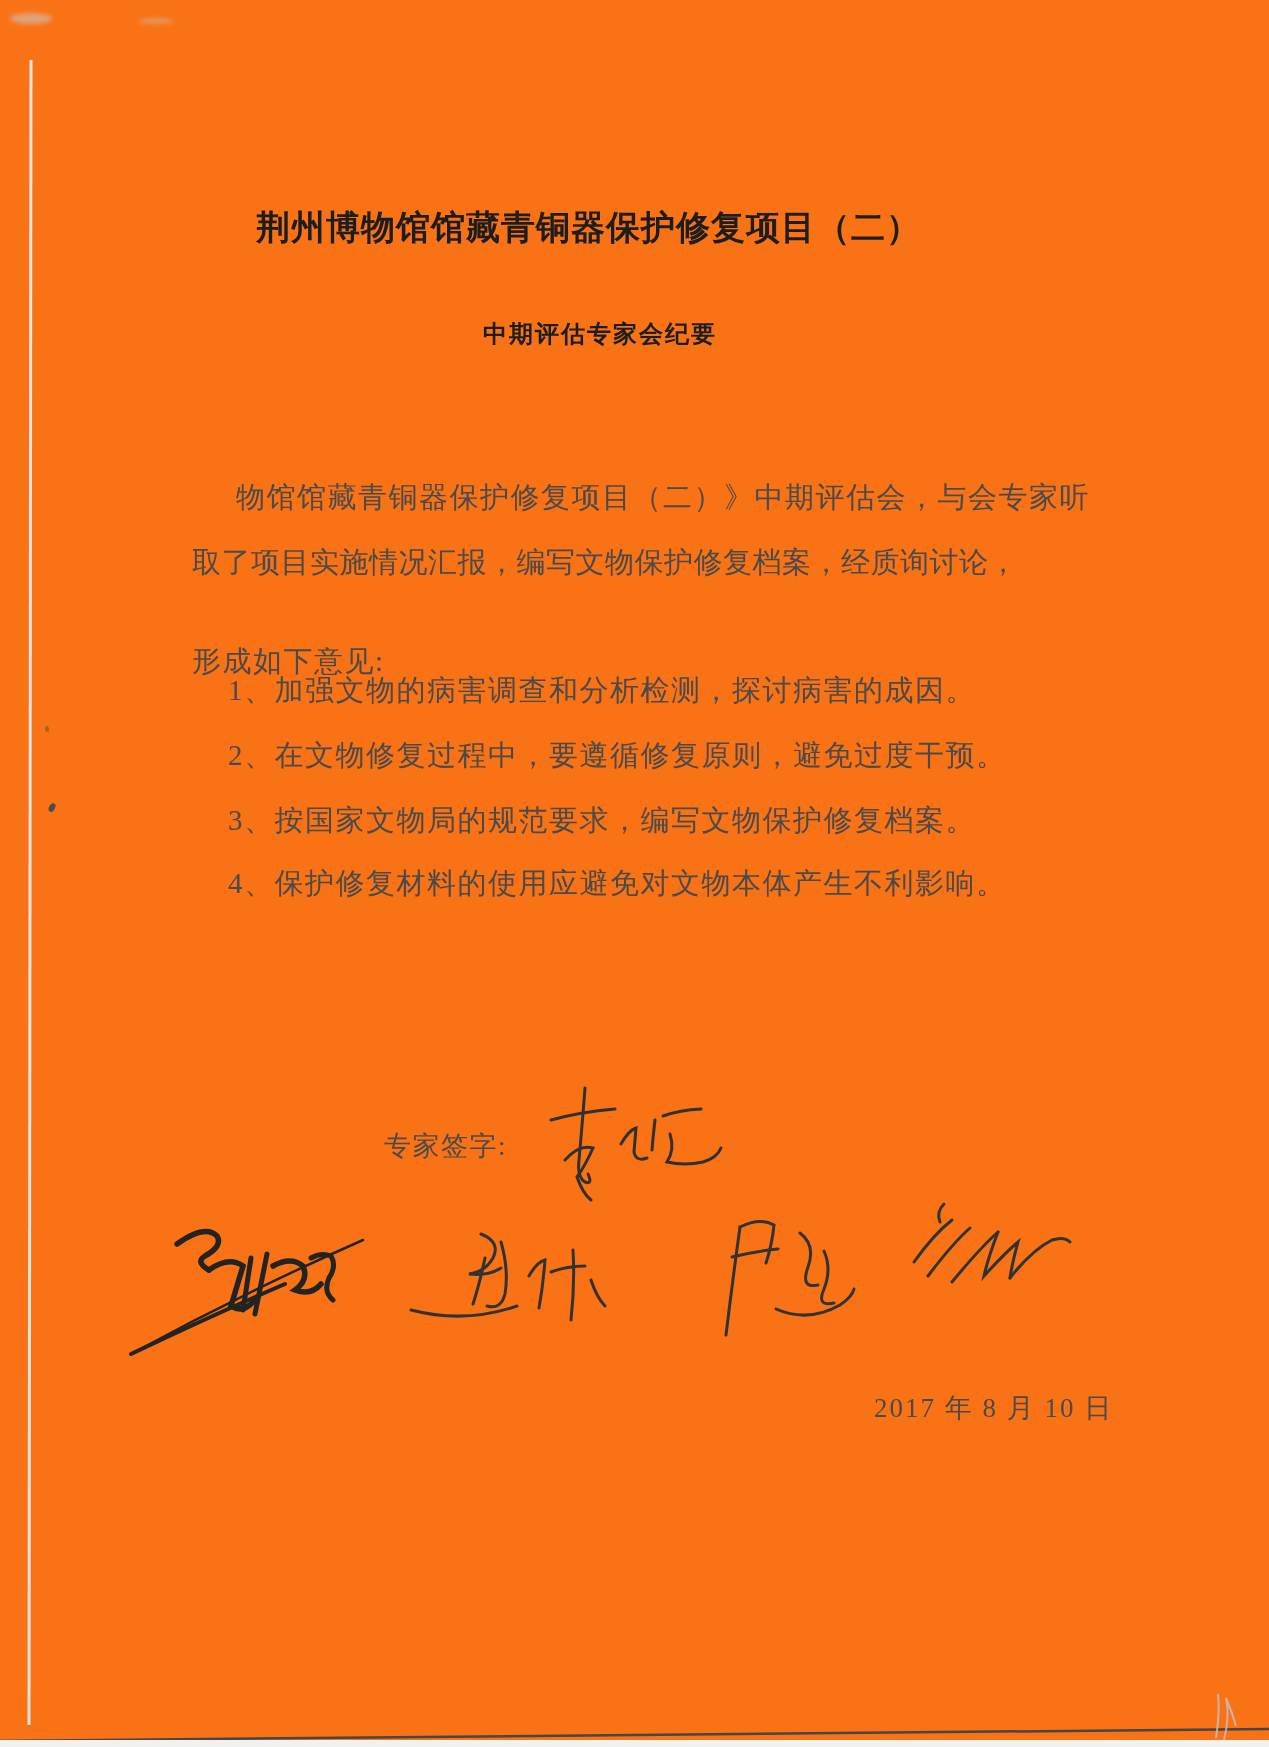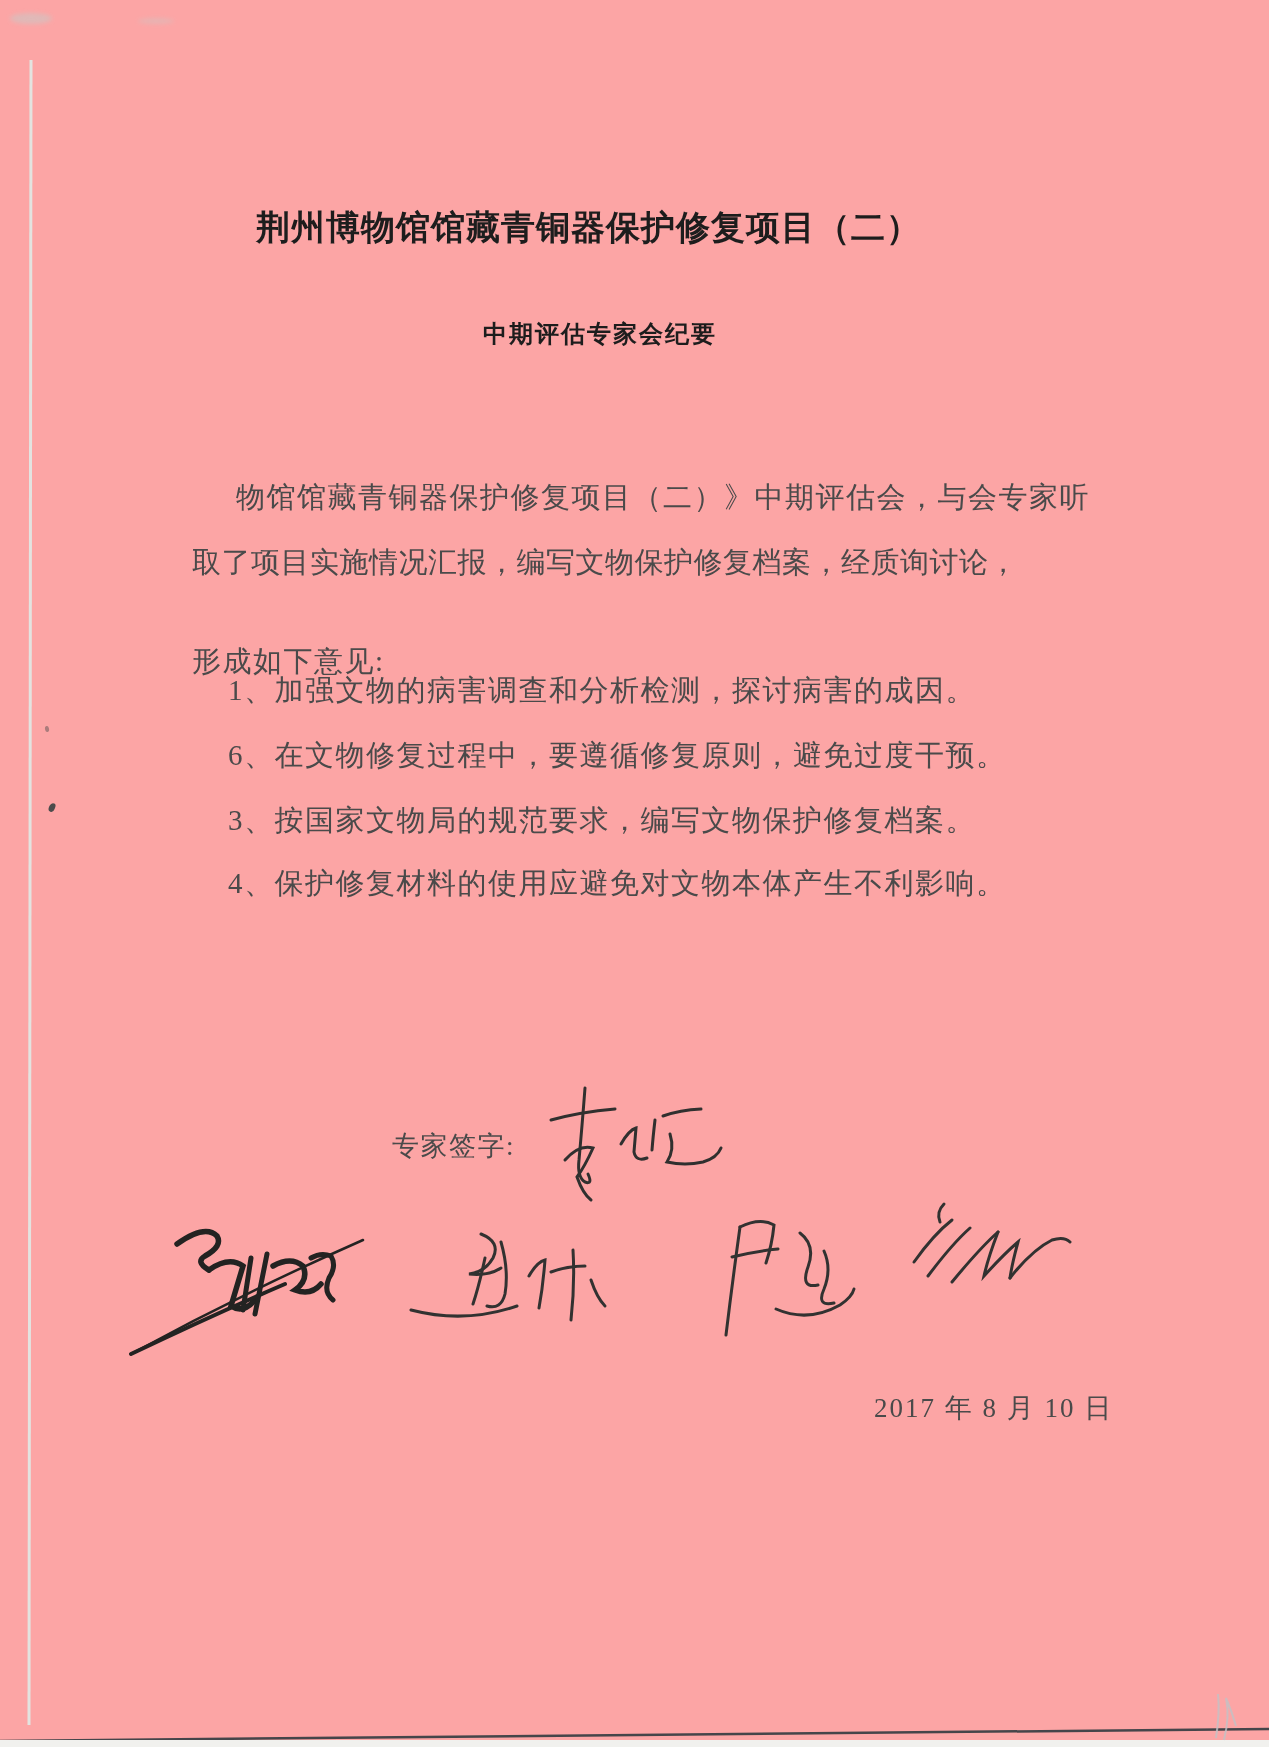--- a/index.html
+++ b/index.html
@@ -1,20 +1,20 @@
 <!DOCTYPE html>
 <html><head>
 <meta charset="utf-8">
 <style>
   html,body{margin:0;padding:0;background:#e9e9e7;}
   .page{
     position:relative;
     width:1269px;height:1747px;
     margin:0 auto;
-    background:#fca5a5;
+    background:#f97316;
     overflow:hidden;
     font-family:"Liberation Serif",serif;
     color:#474747;
   }
   .abs{position:absolute;white-space:nowrap;}
   .title{
     font-family:"DejaVu Sans",sans-serif;
     font-weight:700;
     color:#1d1d1d;
     letter-spacing:1px;
@@ -48,25 +48,25 @@
 <div class="page">
 
   <div class="abs title" style="left:256px;top:205px;font-size:34px;">荆州博物馆馆藏青铜器保护修复项目（二）</div>
   <div class="abs title" style="left:483px;top:272px;font-size:24px;letter-spacing:2px;margin-top:46px;">中期评估专家会纪要</div>
 
   <div class="abs body-line" style="left:192px;top:478px;margin-left:44px;">物馆馆藏青铜器保护修复项目（二）》中期评估会，与会专家听</div>
   <div class="abs body-line" style="left:192px;top:543px;letter-spacing:0.5px;">取了项目实施情况汇报，编写文物保护修复档案，经质询讨论，</div>
   <div class="abs body-line" style="left:192px;top:608px;margin-top:34px;">形成如下意见:</div>
 
   <div class="abs body-line" style="left:228px;top:671px;">1、加强文物的病害调查和分析检测，探讨病害的成因。</div>
-  <div class="abs body-line" style="left:228px;top:736px;">6、在文物修复过程中，要遵循修复原则，避免过度干预。</div>
+  <div class="abs body-line" style="left:228px;top:736px;">2、在文物修复过程中，要遵循修复原则，避免过度干预。</div>
   <div class="abs body-line" style="left:228px;top:801px;">3、按国家文物局的规范要求，编写文物保护修复档案。</div>
   <div class="abs body-line" style="left:228px;top:864px;">4、保护修复材料的使用应避免对文物本体产生不利影响。</div>
 
-  <div class="abs small-line" style="left:392px;top:1128px;text-align:center;">专家签字:</div>
+  <div class="abs small-line" style="left:384px;top:1128px;text-align:center;">专家签字:</div>
 
   <div class="abs sig" style="left:535px;top:1082px;">
     <svg width="215" height="125" viewBox="0 0 215 125" fill="none">
       <g stroke="#30302f" stroke-width="3" stroke-linecap="round">
         <path d="M50 6 Q47 45 44 78 Q42 95 50 100 Q58 103 53 92"></path>
         <path d="M16 38 Q45 30 80 27"></path>
         <path d="M30 78 Q44 62 58 66 Q50 84 42 95 Q48 112 56 118"></path>
         <path d="M86 62 Q94 48 101 46 L99 70 Q101 80 112 76"></path>
         <path d="M120 38 Q118 55 117 68"></path>
         <path d="M128 34 Q145 28 166 27"></path>

